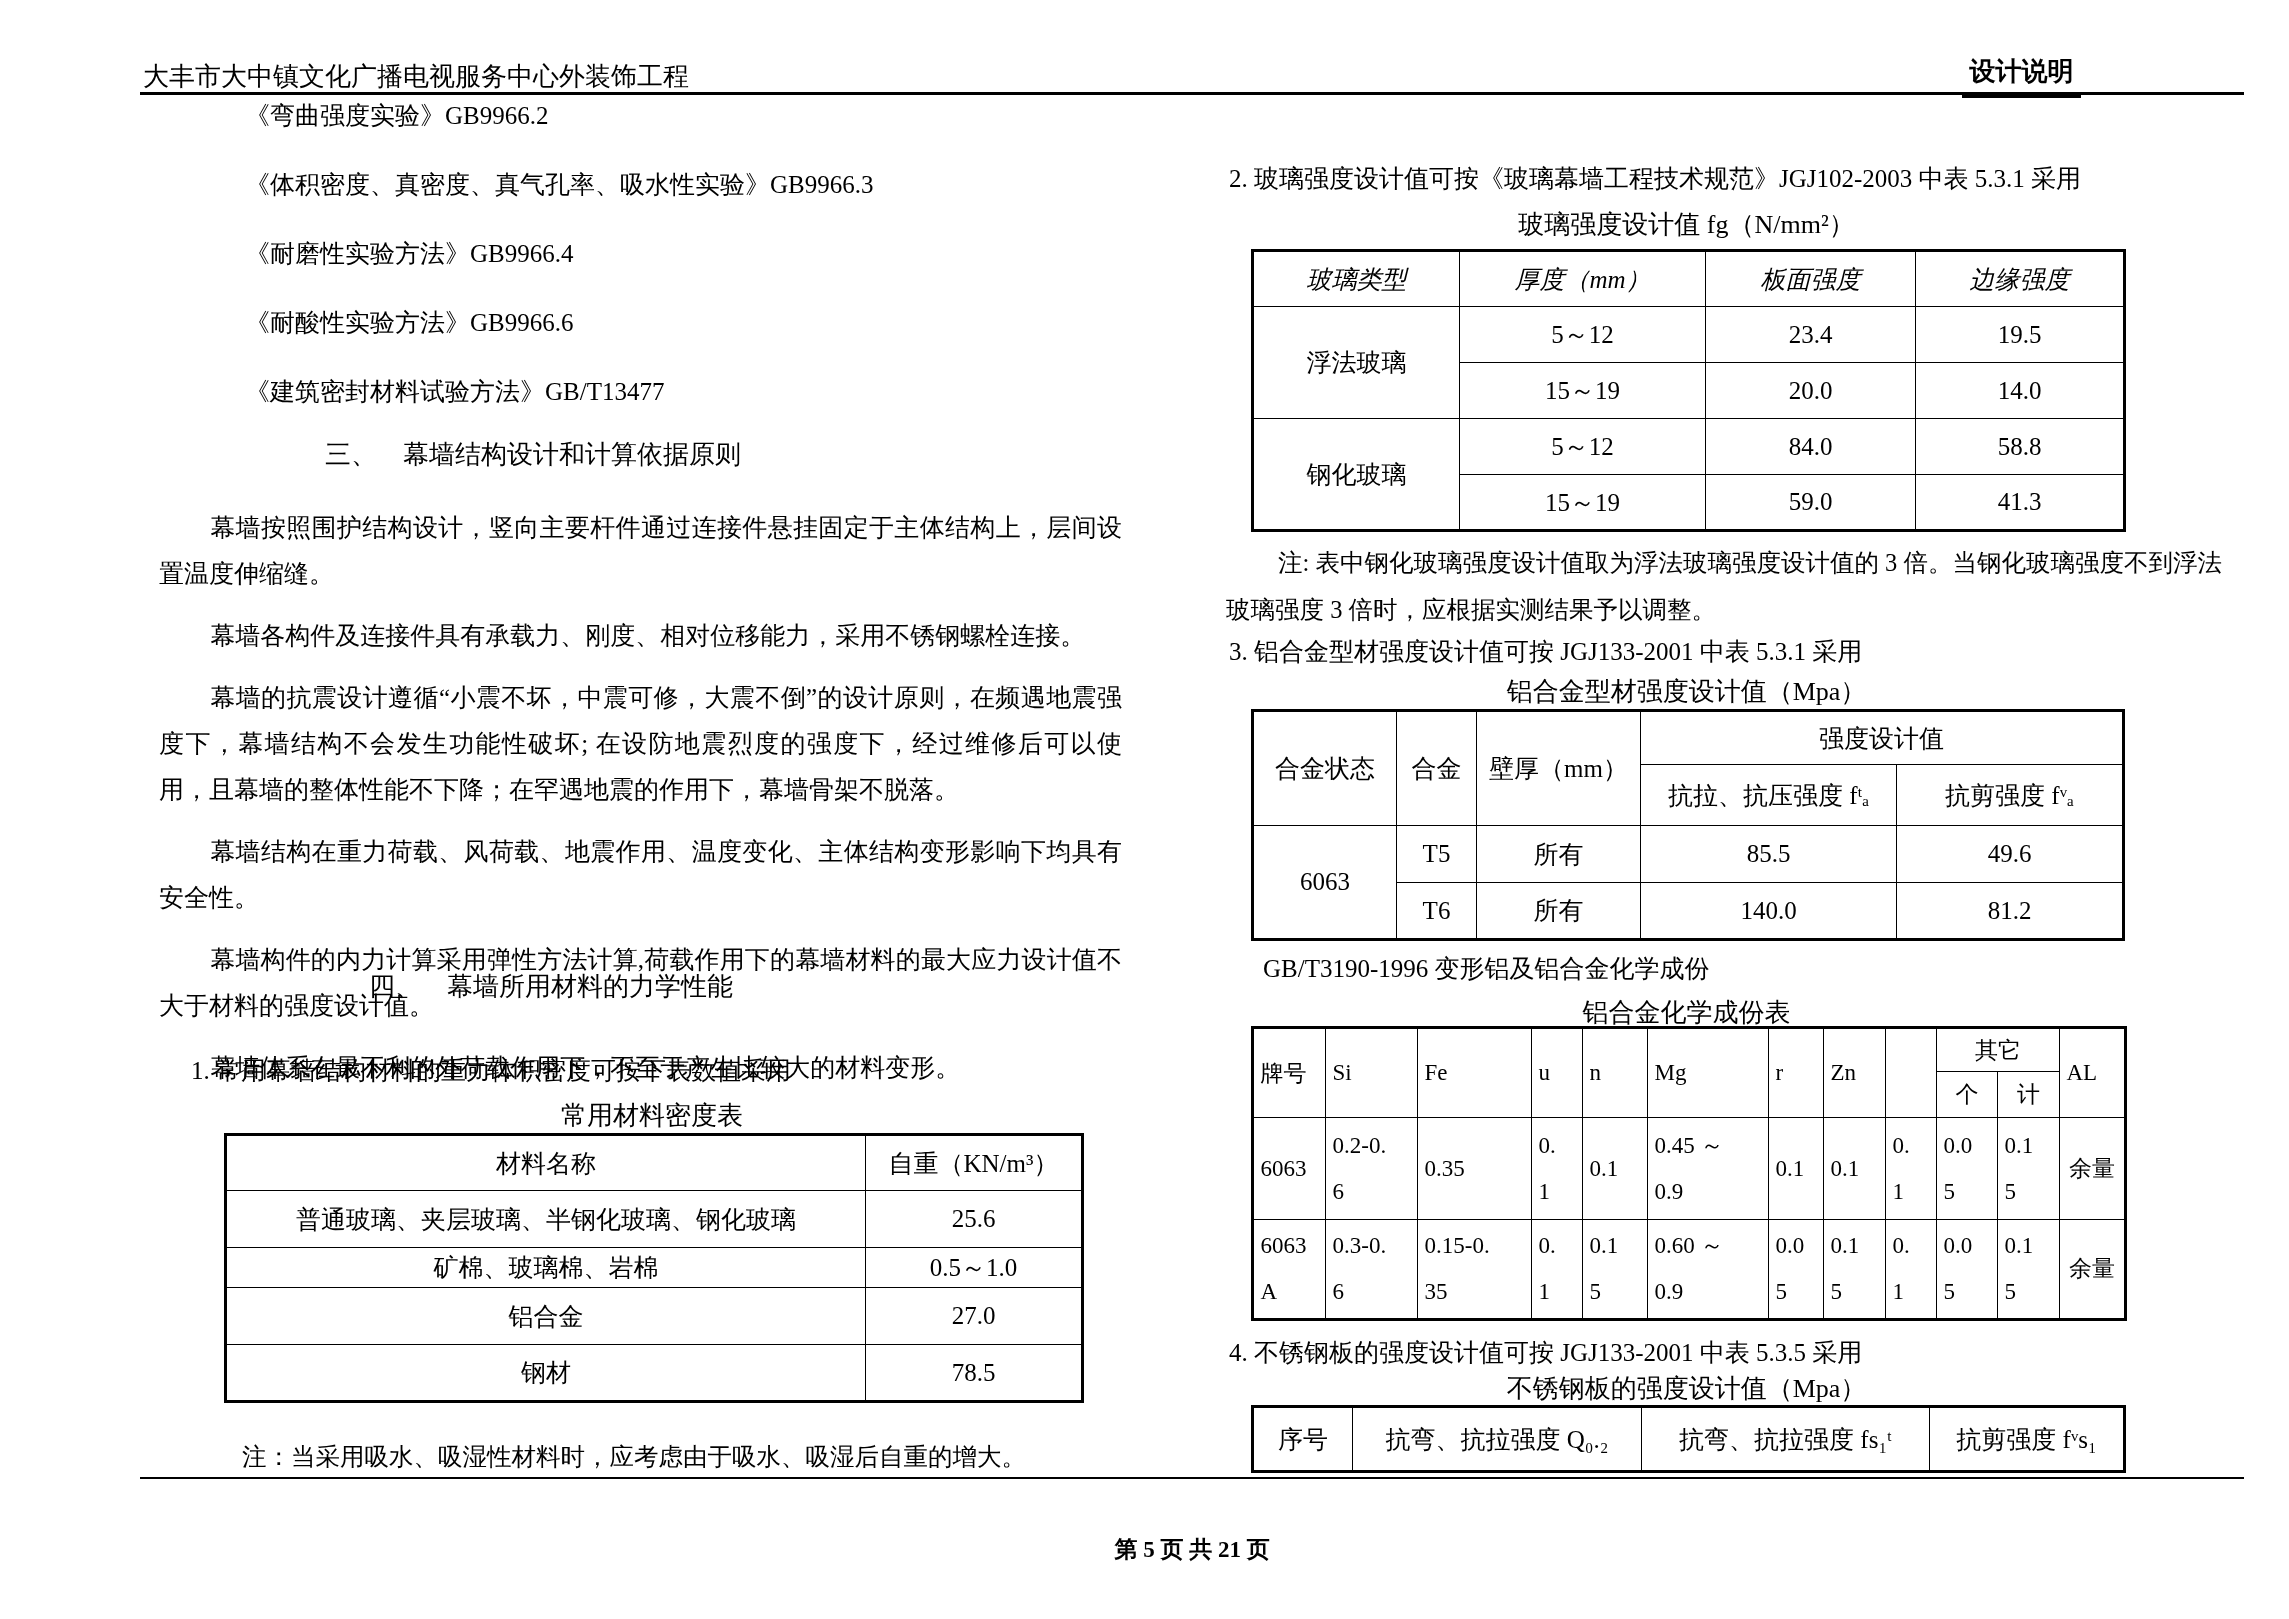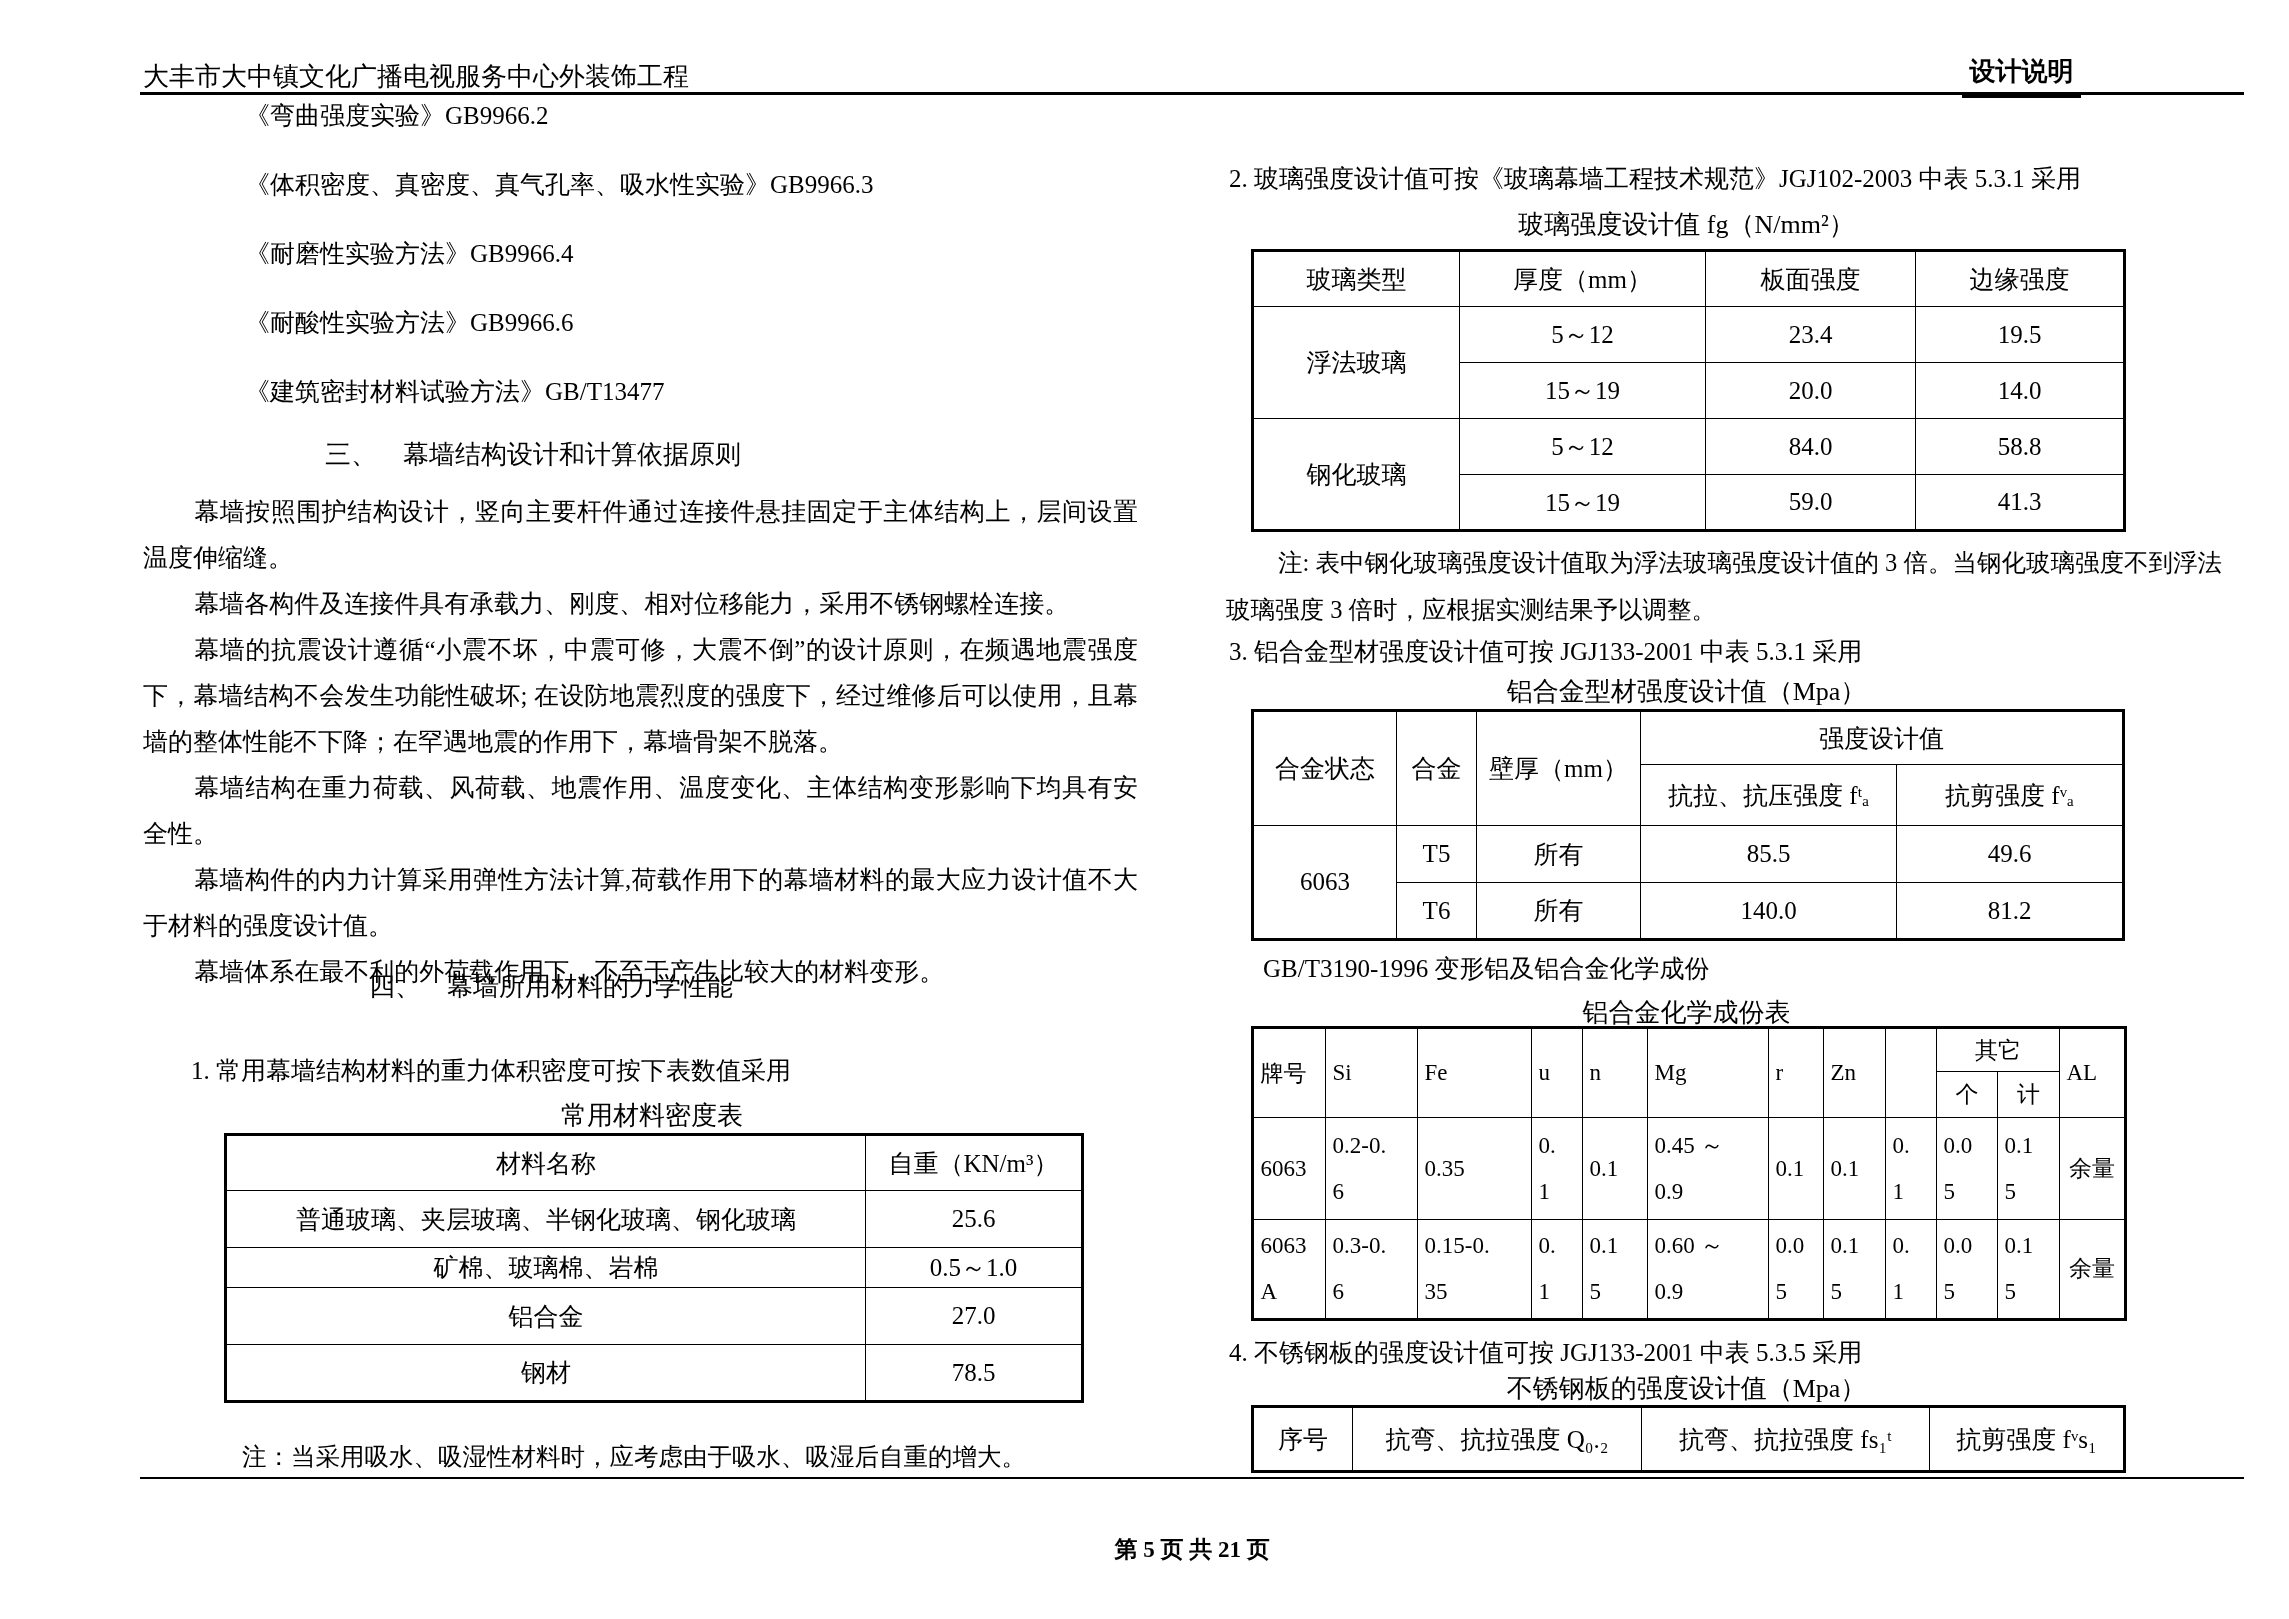--- a/index.html
+++ b/index.html
@@ -10,21 +10,21 @@
   .abs{position:absolute;}
   .rule{position:absolute;background:#000;}
   .t28{font-size:26px;}
   .t27{font-size:25px;line-height:1.35;}
   .t26{font-size:24.5px;}
   .center{text-align:center;margin-top:48px;}
   .bold{font-weight:bold;}
   .nowrap{white-space:nowrap;}
 
   .paras{width:995px;font-size:25px;line-height:46px;text-align:justify;}
-  .paras p{margin:0;text-indent:2.05em;}
+  .paras p{margin:16px;text-indent:2.05em;}
 
   .standards div{height:69px;line-height:69px;font-size:25px;white-space:nowrap;}
 
   table{border-collapse:collapse;table-layout:fixed;}
   .tbl{position:absolute;border:3.7px solid #000;background:#fff;}
   .tbl th,.tbl td{border:1.8px solid #000;font-weight:normal;text-align:center;vertical-align:middle;padding:0;overflow:hidden;}
   .tbl th{font-size:25px;}
   .tbl td{font-size:25px;}
 
   .chem th{font-size:23px;text-align:left;padding:0 0 0 6.5px;}
@@ -105,21 +105,21 @@
   <div class="abs tbl-title" style="left:1251px;top:207px;width:871px;">玻璃强度设计值 fg（N/mm²）</div>
 
   <table class="tbl" style="left:1251px;top:249px;width:871px;">
     <colgroup>
         <col style="width:207px">
         <col style="width:246px">
         <col style="width:210px">
         <col style="width:209px">
       </colgroup>
     <tbody>
-        <tr style="height:56px;">
+        <tr style="height:56px;font-style:italic;">
       <th>玻璃类型</th>
       <th>厚度（mm）</th>
       <th>板面强度</th>
       <th>边缘强度</th>
     </tr>
     <tr style="height:56px;">
       <td rowspan="2">浮法玻璃</td>
       <td>5～12</td>
       <td>23.4</td>
       <td>19.5</td>

